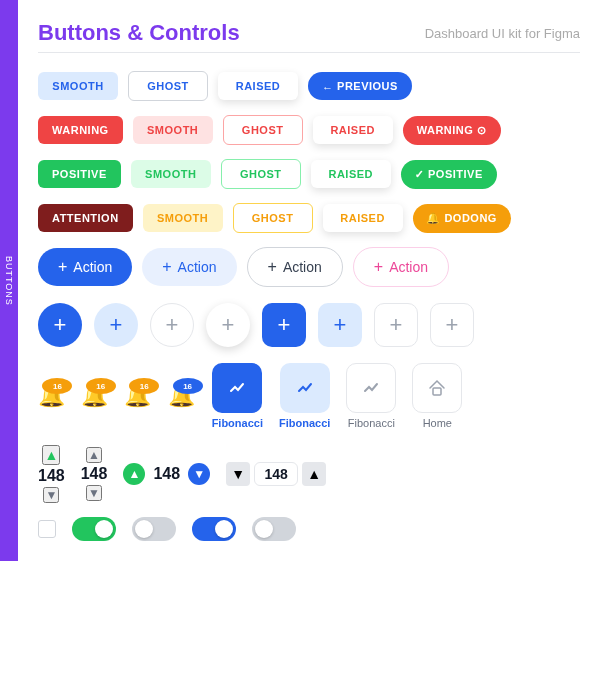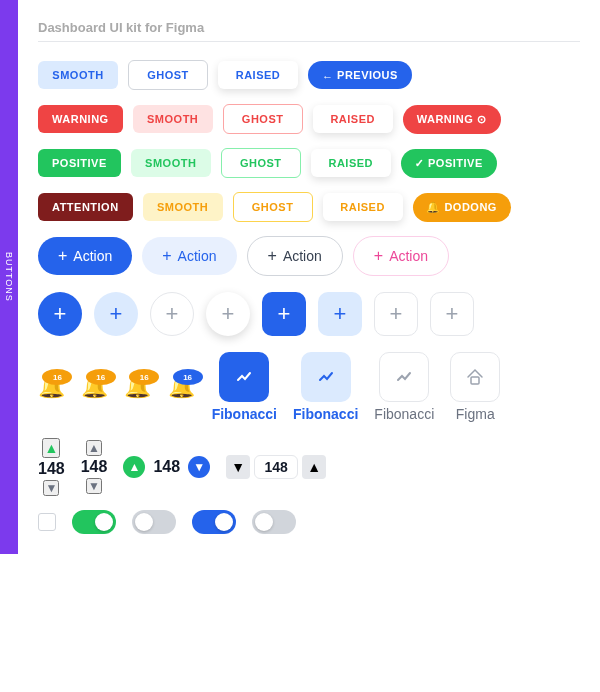--- a/index.html
+++ b/index.html
@@ -38,21 +38,20 @@
       margin-bottom: 6px;
     }
     .header-title {
       font-size: 22px;
       font-weight: 700;
       color: #7c3aed;
     }
     .header-subtitle {
       font-size: 13px;
       color: #aaa;
-      font-weight: bold;
     }
     .divider {
       height: 1px;
       background: #e5e7eb;
       margin-bottom: 18px;
     }
 
     
     .btn-row {
       display: flex;
@@ -201,21 +200,21 @@
       display: flex;
       align-items: center;
       justify-content: center;
       font-size: 18px;
     }
     .fib-solid { background: #2563eb; color: #fff; }
     .fib-light { background: #dbeafe; color: #2563eb; }
     .fib-ghost { background: #fff; border: 1.5px solid #e5e7eb; color: #9ca3af; }
     .fib-home-ghost { background: #fff; border: 1.5px solid #e5e7eb; color: #9ca3af; }
     .fib-label {
-      font-size: 14px;
+      font-size: 11px;
       color: #6b7280;
       text-align: left;
     }
     .fib-label-blue { color: #2563eb; font-weight: 600; }
 
     
     .stepper-row {
       display: flex;
       align-items: center;
       gap: 16px;
@@ -298,20 +297,21 @@
 <body>
 
 <div class="page-wrapper">
   <div class="side-tab">
     <span>BUTTONS</span>
   </div>
 
   <div class="main-content">
 
     <div class="header">
+      <span class="header-title">Buttons &amp; Controls</span>
       <span class="header-subtitle">Dashboard UI kit for Figma</span>
     </div>
     <div class="divider"></div>
 
     <div class="btn-row">
       <button class="btn btn-smooth-blue">SMOOTH</button>
       <button class="btn btn-ghost-blue">GHOST</button>
       <button class="btn btn-raised-blue">RAISED</button>
       <button class="btn btn-prev">← PREVIOUS</button>
     </div>
@@ -421,21 +421,21 @@
         </div>
         <span class="fib-label">Fibonacci</span>
       </div>
       <div class="fib-btn">
         <div class="fib-icon-box fib-home-ghost">
           <svg width="20" height="20" viewBox="0 0 20 20">
               <path d="M3 10L10 3l7 7" stroke="#9ca3af" stroke-width="1.5" fill="none" stroke-linecap="round"></path>
               <rect x="6" y="10" width="8" height="7" rx="1" stroke="#9ca3af" stroke-width="1.5" fill="none"></rect>
             </svg>
         </div>
-        <span class="fib-label">Figma</span>
+        <span class="fib-label">Home</span>
       </div>
     </div>
 
     <div class="stepper-row">
 
       <div class="stepper">
         <button class="arrow-up-green">▲</button>
         <span class="stepper-value">148</span>
         <button class="arrow-down">▼</button>
       </div>

